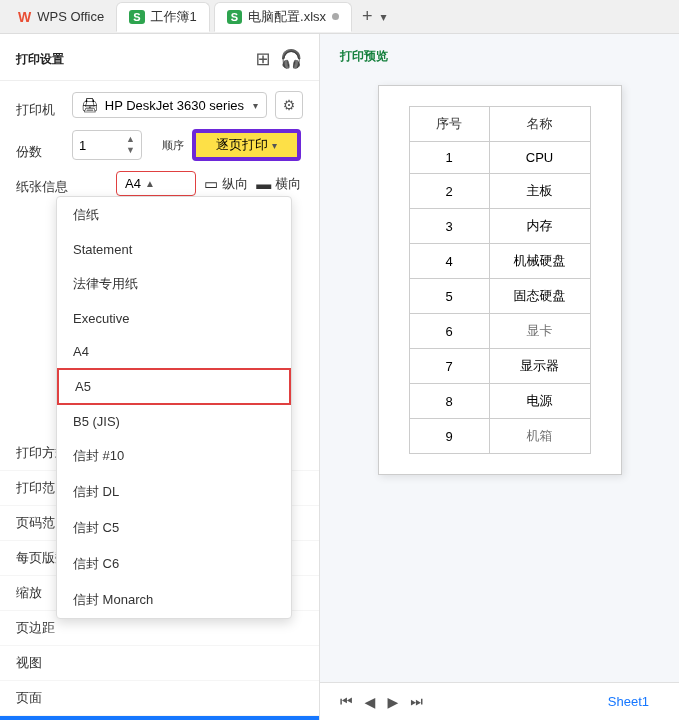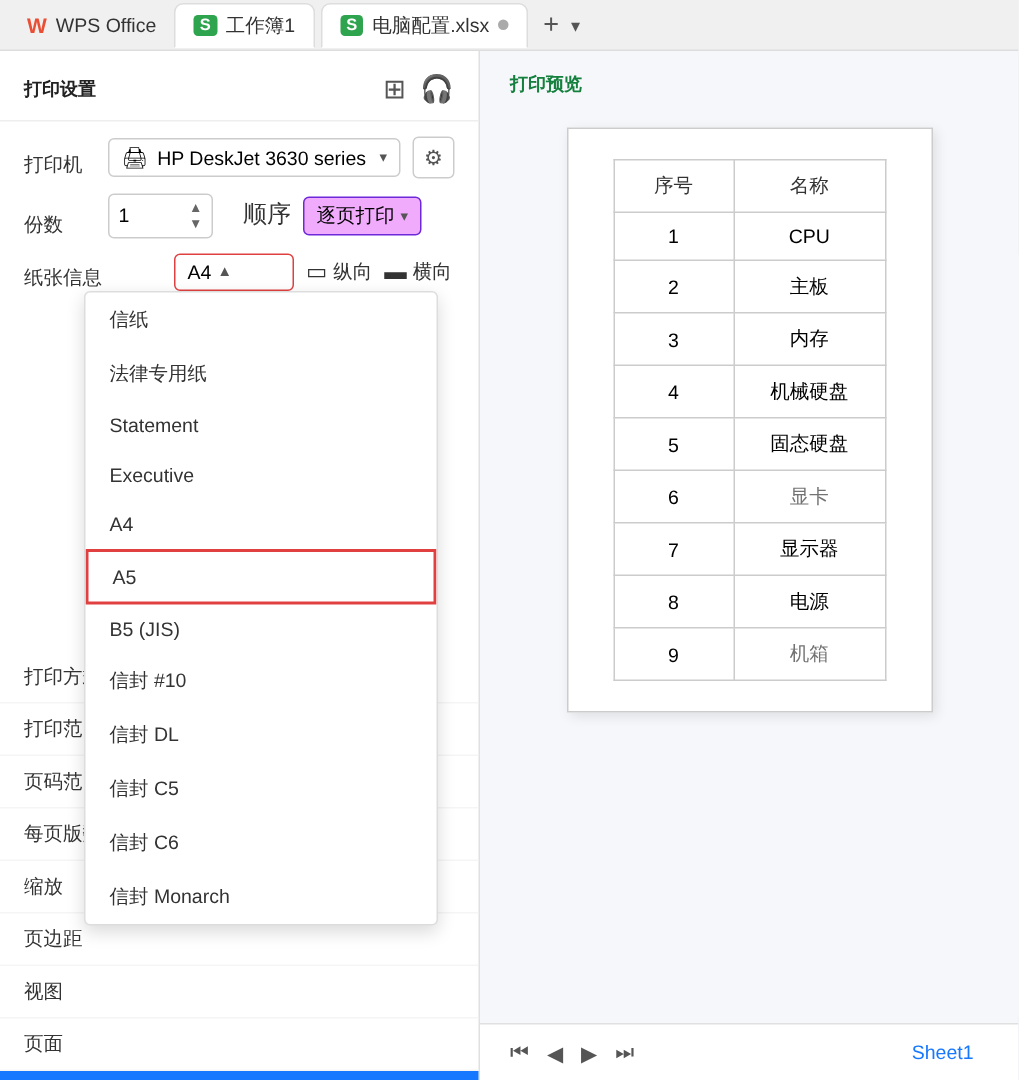--- a/index.html
+++ b/index.html
@@ -47,24 +47,24 @@
       width: 28px; height: 28px; border: 1px solid #ccc; border-radius: 4px; display: flex; align-items: center; justify-content: center; cursor: pointer; font-size: 14px; color: #555;
     }
 
     
     .copies-input {
       width: 70px; border: 1px solid #ccc; border-radius: 4px; padding: 3px 6px; font-size: 13px;
       display: flex; align-items: center; justify-content: space-between;
     }
     .copies-arrows { display: flex; flex-direction: column; }
     .arrow-btn { font-size: 9px; color: #666; cursor: pointer; line-height: 1.2; }
-    .order-label { font-size: 16px; color: #333; margin-left: 12px; }
+    .order-label { font-size: 11px; color: #333; margin-left: 12px; }
     .order-select {
-      border: 1px solid #6d28d9; border-radius: 4px; padding: 3px 8px; font-size: 13px;
-      display: flex; align-items: center; gap: 4px; cursor: pointer; background: #f0abfc;
+      border: 4px solid #6d28d9; border-radius: 4px; padding: 3px 20px; font-size: 13px;
+      display: flex; align-items: center; gap: 4px; cursor: pointer; background: #fde047;
     }
 
     
     .paper-select {
       border: 1px solid #ccc; border-radius: 4px; padding: 4px 8px; font-size: 13px; min-width: 80px;
       display: flex; align-items: center; gap: 4px; cursor: pointer; background: #fff; position: relative;
     }
     .paper-select.open-dropdown { border-color: #e04040; }
     .orientation-btns { display: flex; gap: 8px; }
     .orient-btn { display: flex; align-items: center; gap: 4px; font-size: 13px; color: #333; cursor: pointer; }
@@ -197,22 +197,22 @@
         <span class="setting-label">纸张信息</span>
         <div class="setting-control">
           <div class="dropdown-container">
             <div class="paper-select open-dropdown">
               <span>A4</span>
               <span style="font-size:10px;color:#555;">▲</span>
             </div>
 
             <div class="dropdown-menu">
               <div class="dropdown-item">信纸</div>
+              <div class="dropdown-item">Statement</div>
               <div class="dropdown-item">法律专用纸</div>
-              <div class="dropdown-item">Statement</div>
               <div class="dropdown-item">Executive</div>
               <div class="dropdown-item">A4</div>
               <div class="dropdown-item selected">A5</div>
               <div class="dropdown-item">B5 (JIS)</div>
               <div class="dropdown-item">信封 #10</div>
               <div class="dropdown-item">信封 DL</div>
               <div class="dropdown-item">信封 C5</div>
               <div class="dropdown-item">信封 C6</div>
               <div class="dropdown-item">信封 Monarch</div>
             </div>

